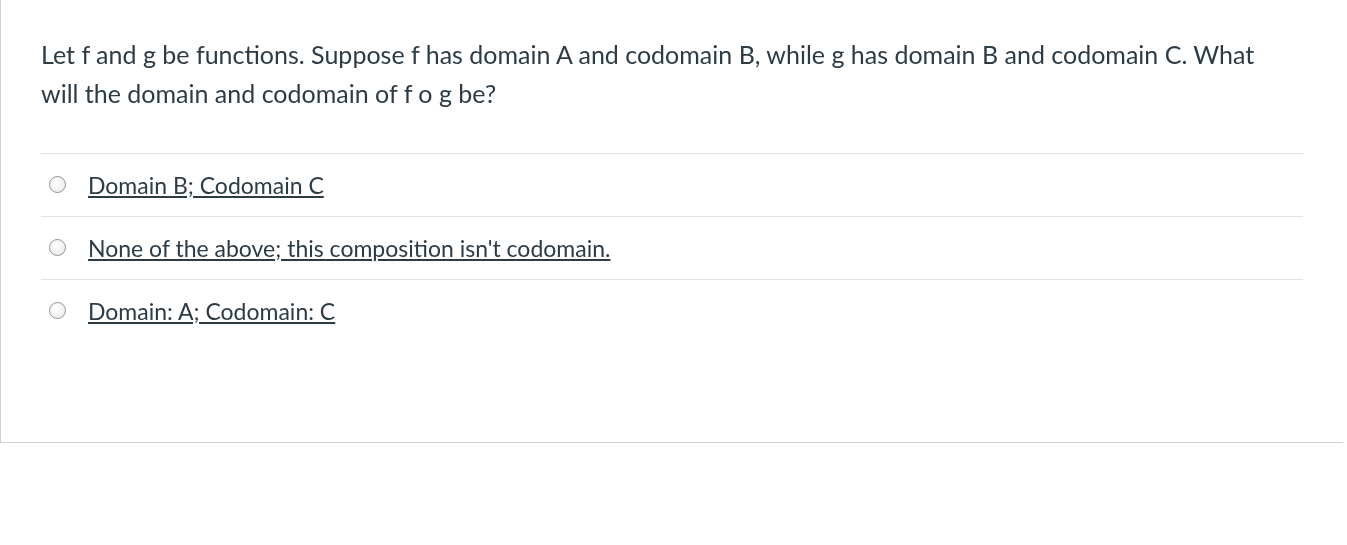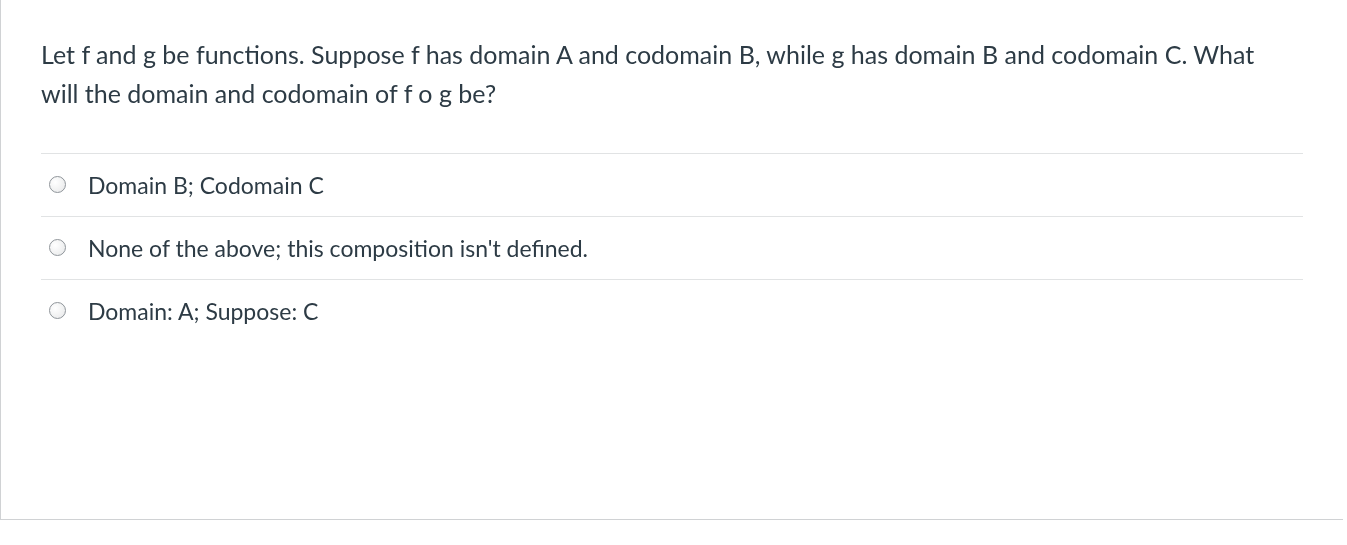--- a/index.html
+++ b/index.html
@@ -11,21 +11,21 @@
     font-family: "Lato", "Helvetica Neue", Helvetica, Arial, sans-serif;
     background: #ffffff;
     width: 1347px;
     height: 545px;
     overflow: hidden;
   }
   .question-container {
     border-left: 1px solid #d0d2d4;
     border-bottom: 1px solid #d0d2d4;
     padding: 35px 40px 30px 40px;
-    height: 520px;
+    height: 443px;
     width: 1343px;
     position: relative;
   }
   .question-text {
     font-size: 25px;
     line-height: 1.55;
     color: #2d3b45;
     margin-bottom: 40px;
     padding-right: 10px;
   }
@@ -47,35 +47,36 @@
     height: 17px;
     border: 1px solid #8f959a;
     border-radius: 50%;
     margin-right: 22px;
     background: radial-gradient(circle at 35% 35%, #ffffff, #e6e7e8);
     flex-shrink: 0;
     cursor: pointer;
   }
   .option-label {
     cursor: pointer;
+    text-decoration: underline;
   }
 </style>
 </head>
 <body>
 
 <div class="question-container">
   <div class="question-text">Let f and g be functions. Suppose f has domain A and codomain B, while g has domain B and codomain C. What will the domain and codomain of f o g be?</div>
 
   <div class="options">
     <div class="option-row">
       <input type="radio" name="q" class="radio" style="">
       <span class="option-label">Domain B; Codomain C</span>
     </div>
     <div class="option-row">
       <input type="radio" name="q" class="radio" style="">
-      <span class="option-label">None of the above; this composition isn't defined.</span>
+      <span class="option-label">None of the above; this composition isn't codomain.</span>
     </div>
     <div class="option-row">
       <input type="radio" name="q" class="radio" style="">
-      <span class="option-label">Domain: A; Suppose: C</span>
+      <span class="option-label">Domain: A; Codomain: C</span>
     </div>
   </div>
 </div>
 
 </body></html>

